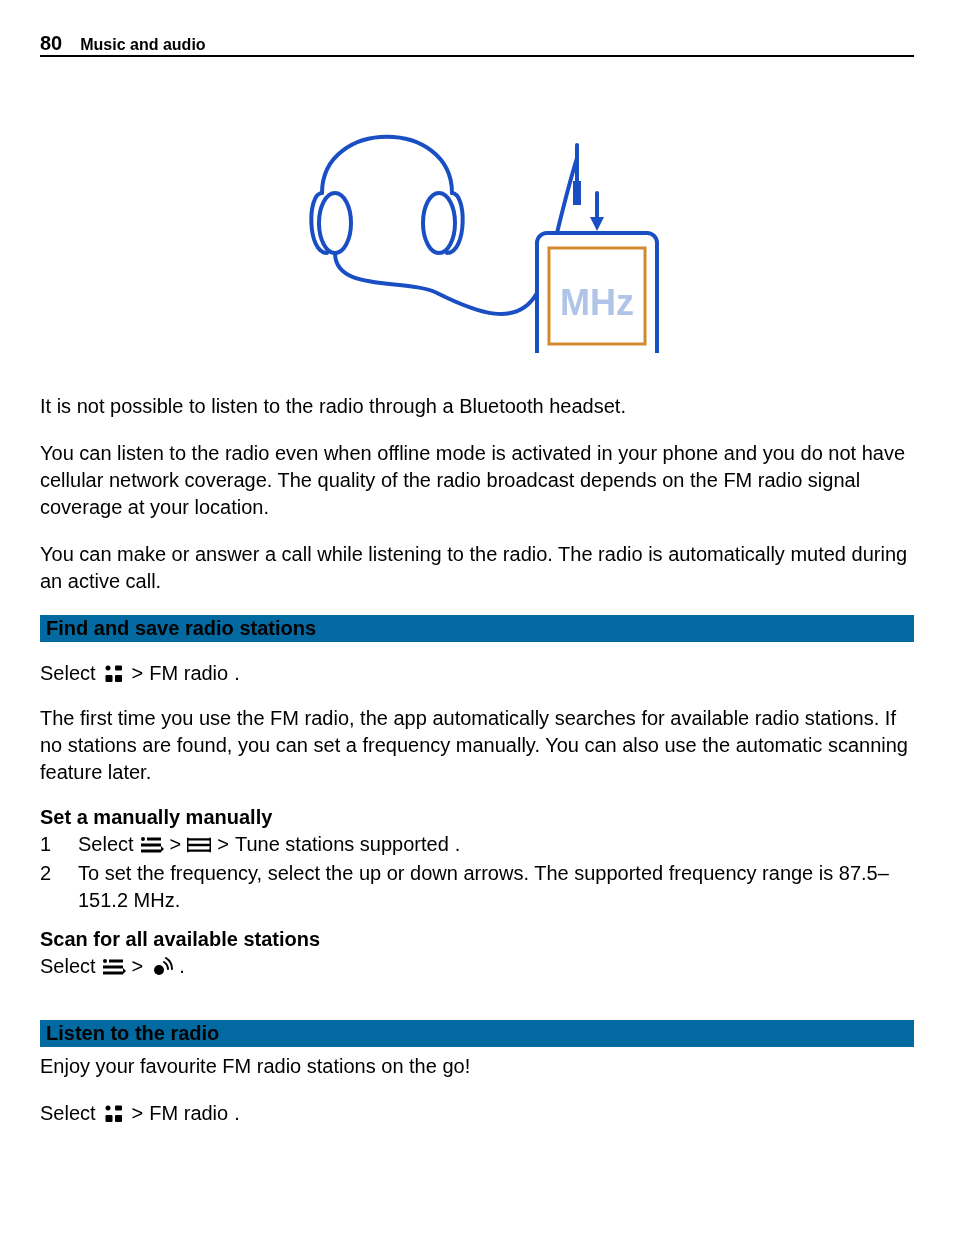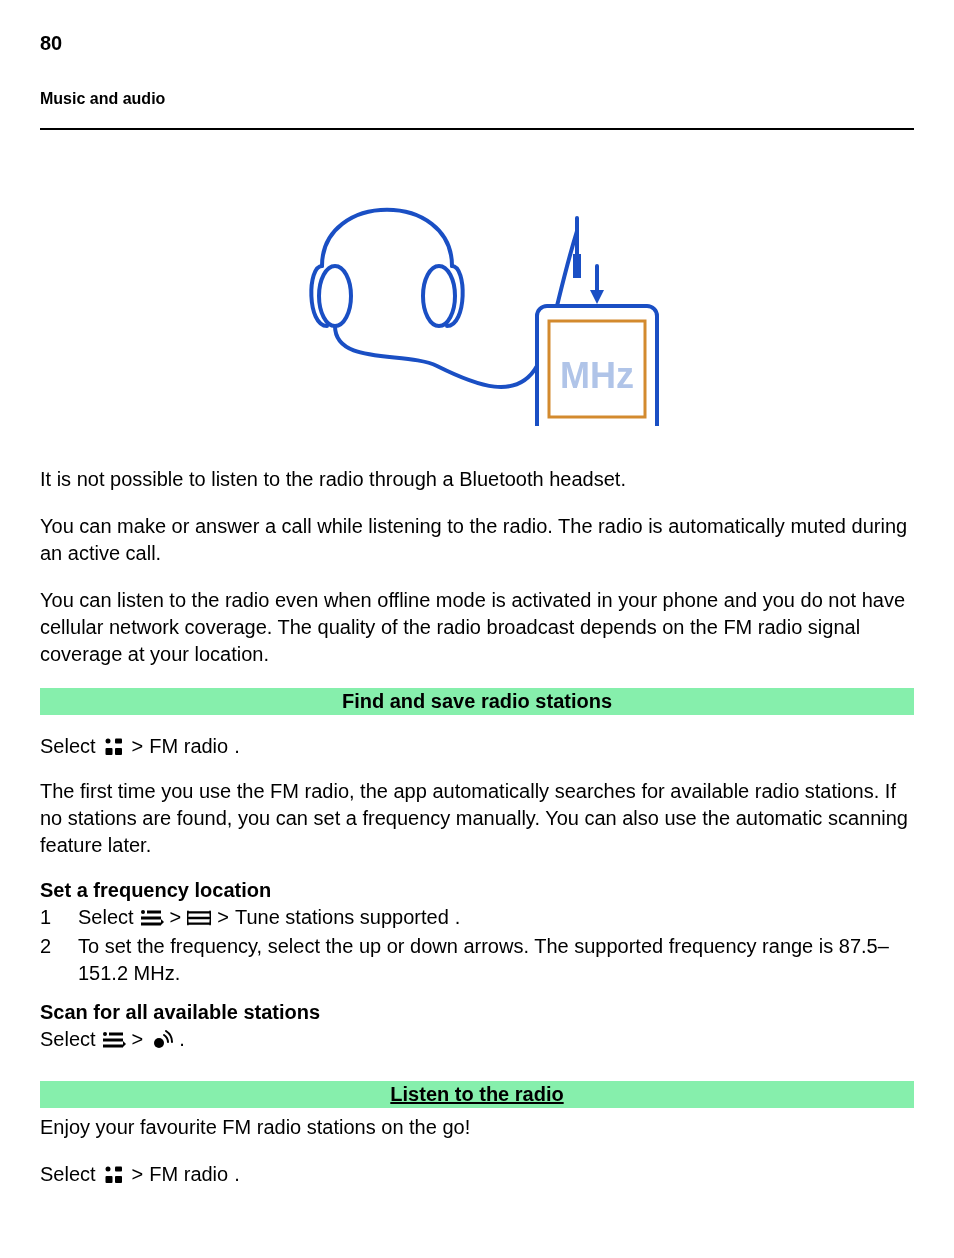--- a/index.html
+++ b/index.html
@@ -9,52 +9,50 @@
     background: #fff;
     font-family: Arial, Helvetica, sans-serif;
     color: #000;
     width: 954px;
   }
   .page {
     padding: 32px 40px 40px 40px;
   }
   .header-line {
     border-bottom: 2px solid #000;
-    padding-bottom: 20px;
+    padding-bottom: 0;
     margin-bottom: 36px;
     display: flex;
     align-items: baseline;
-    gap: 35px;
-    flex-direction: column;
+    gap: 18px;
   }
   .page-number {
     font-weight: bold;
     font-size: 20px;
   }
   .page-title {
     font-weight: bold;
     font-size: 16px;
   }
   .illustration {
     display: flex;
     justify-content: center;
     margin: 20px 0 40px 0;
   }
   .para {
     font-size: 20px;
     line-height: 1.35;
     margin: 0 0 20px 0;
   }
   .section-heading {
-    background: #86efac;
+    background: #0369a1;
     font-weight: bold;
     font-size: 20px;
     padding: 2px 6px;
     margin: 8px 0 6px 0;
-    text-align: center;
   }
   .subheading {
     font-weight: bold;
     font-size: 20px;
     margin: 14px 0 2px 0;
   }
   .bold { font-weight: normal; }
   .select-line {
     font-size: 20px;
     line-height: 1.35;
@@ -142,23 +140,23 @@
         <rect x="260" y="140" width="120" height="190" rx="10" fill="#fff" stroke="#1a4fc4" stroke-width="4"></rect>
 
         <rect x="272" y="155" width="96" height="96" fill="none" stroke="#d38a2e" stroke-width="3"></rect>
         <text x="320" y="222" text-anchor="middle" font-family="Arial, Helvetica, sans-serif" font-size="36" font-weight="bold" fill="#b0c4e8">MHz</text>
       </g>
     </svg>
   </div>
 
   <p class="para">It is not possible to listen to the radio through a Bluetooth headset.</p>
 
+  <p class="para">You can listen to the radio even when offline mode is activated in your phone and you do not have cellular network coverage. The quality of the radio broadcast depends on the FM radio signal coverage at your location.</p>
+
   <p class="para">You can make or answer a call while listening to the radio. The radio is automatically muted during an active call.</p>
-
-  <p class="para">You can listen to the radio even when offline mode is activated in your phone and you do not have cellular network coverage. The quality of the radio broadcast depends on the FM radio signal coverage at your location.</p>
 
   <div class="section-heading">Find and save radio stations</div>
 
 
   <div class="select-line">
     <span>Select</span>
     <span class="inline-icon">
       <svg width="22" height="22" viewBox="0 0 22 22" fill="#000">
         <circle cx="5" cy="5" r="2.5"></circle>
         <rect x="12" y="2.5" width="7" height="5" rx="1"></rect>
@@ -166,21 +164,21 @@
         <rect x="12" y="12" width="7" height="7" rx="1"></rect>
       </svg>
     </span>
     <span>&gt;</span>
     <span class="bold">FM radio</span>
       <span>.</span>
   </div>
 
   <p class="para">The first time you use the FM radio, the app automatically searches for available radio stations. If no stations are found, you can set a frequency manually. You can also use the automatic scanning feature later.</p>
 
-  <div class="subheading">Set a frequency location</div>
+  <div class="subheading">Set a manually manually</div>
 
   <div class="numbered-list">
     <div class="numbered-item">
       <span class="num">1</span>
       <span class="body">
         <span>Select</span>
         <span class="inline-icon">
           <svg width="24" height="20" viewBox="0 0 24 20" fill="#000">
             <circle cx="3" cy="4" r="2"></circle>
             <rect x="7" y="2.5" width="14" height="3"></rect>
@@ -229,21 +227,21 @@
     <span class="inline-icon">
       <svg width="24" height="22" viewBox="0 0 24 22" fill="#000">
         <circle cx="10" cy="14" r="5"></circle>
         <path d="M15 6 A 9 9 0 0 1 19 13" fill="none" stroke="#000" stroke-width="2" stroke-linecap="round"></path>
         <path d="M17 2 A 13 13 0 0 1 23 13" fill="none" stroke="#000" stroke-width="2" stroke-linecap="round"></path>
       </svg>
     </span>
       <span>.</span>
   </div>
 
-  <div class="section-heading" style="margin-top:28px;text-decoration:underline;">Listen to the radio</div>
+  <div class="section-heading" style="margin-top:40px;">Listen to the radio</div>
 
   <p class="para" style="margin-top:6px;">Enjoy your favourite FM radio stations on the go!</p>
 
   <div class="select-line">
     <span>Select</span>
     <span class="inline-icon">
       <svg width="22" height="22" viewBox="0 0 22 22" fill="#000">
         <circle cx="5" cy="5" r="2.5"></circle>
         <rect x="12" y="2.5" width="7" height="5" rx="1"></rect>
         <rect x="2.5" y="12" width="7" height="7" rx="1"></rect>

